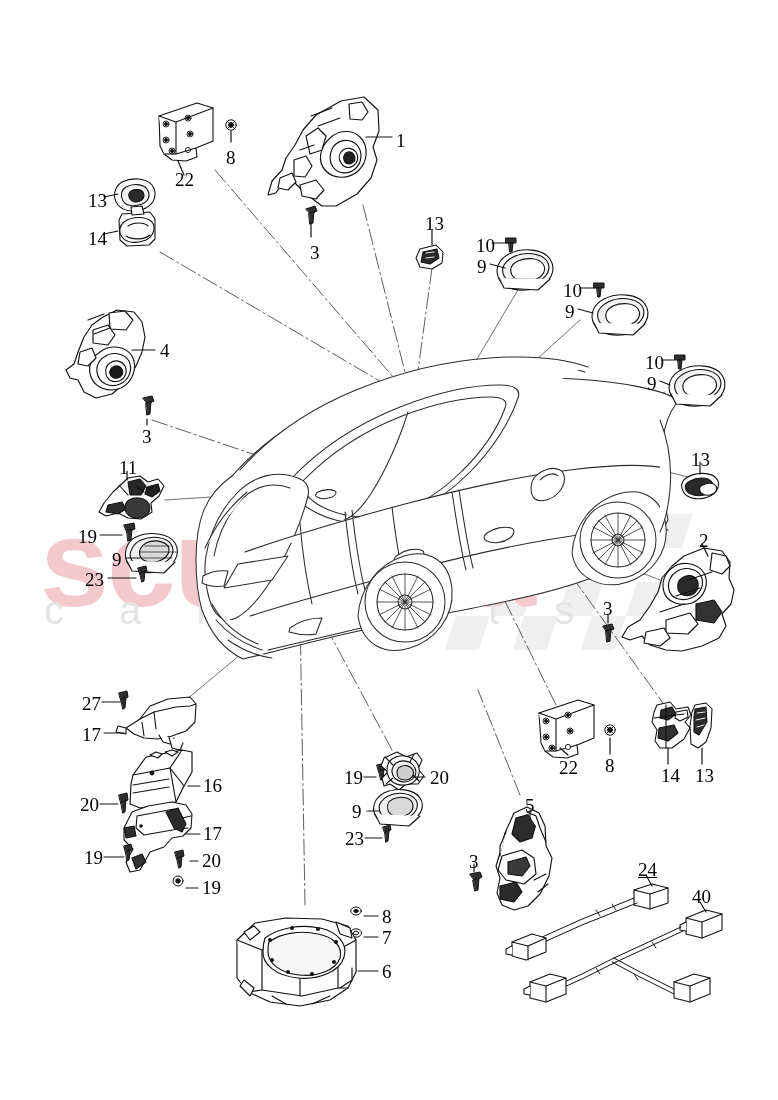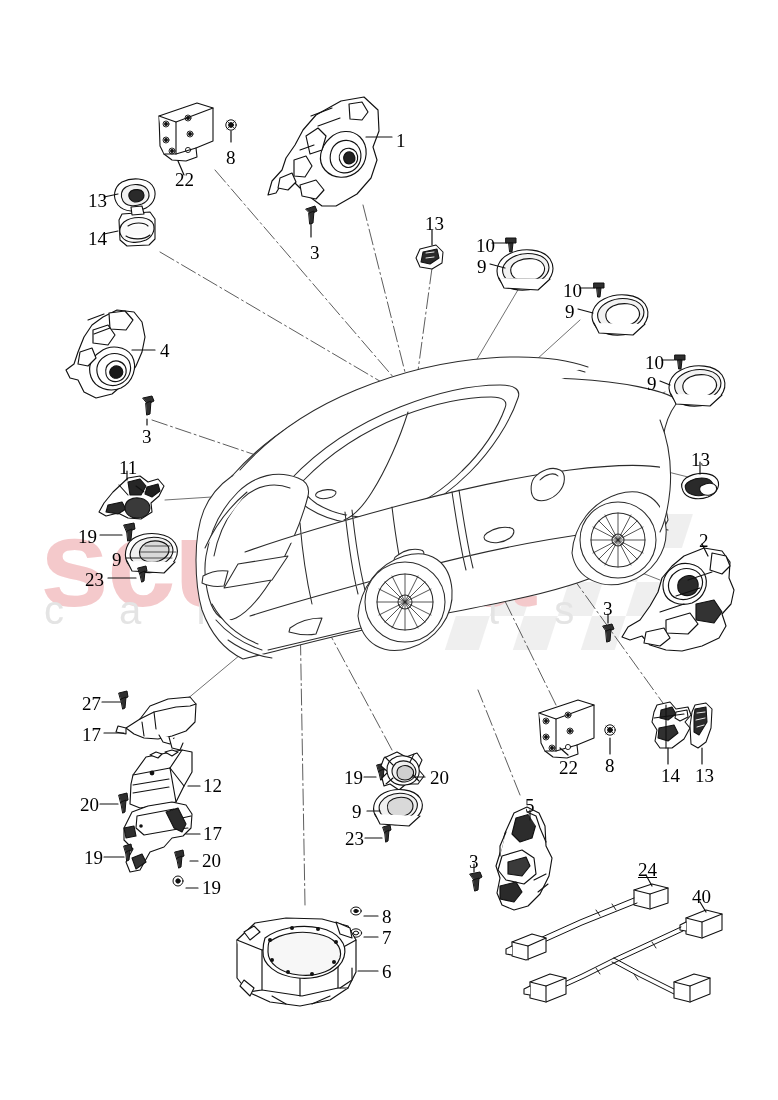--- a/index.html
+++ b/index.html
@@ -716,21 +716,21 @@
     <span class="lbl" style="left:112px;top:550px;">9</span>
     <span class="lbl" style="left:85px;top:570px;">23</span>
     <span class="lbl" style="left:699px;top:531px;">2</span>
     <span class="lbl" style="left:603px;top:599px;">3</span>
     <span class="lbl" style="left:82px;top:694px;">27</span>
     <span class="lbl" style="left:82px;top:725px;">17</span>
     <span class="lbl" style="left:559px;top:758px;">22</span>
     <span class="lbl" style="left:605px;top:756px;">8</span>
     <span class="lbl" style="left:661px;top:766px;">14</span>
     <span class="lbl" style="left:695px;top:766px;">13</span>
-    <span class="lbl" style="left:203px;top:776px;">12</span>
+    <span class="lbl" style="left:203px;top:776px;">16</span>
     <span class="lbl" style="left:80px;top:795px;">20</span>
     <span class="lbl" style="left:344px;top:768px;">19</span>
     <span class="lbl" style="left:430px;top:768px;">20</span>
     <span class="lbl" style="left:352px;top:802px;">9</span>
     <span class="lbl" style="left:345px;top:829px;">23</span>
     <span class="lbl" style="left:203px;top:824px;">17</span>
     <span class="lbl" style="left:84px;top:848px;">19</span>
     <span class="lbl" style="left:202px;top:851px;">20</span>
     <span class="lbl" style="left:202px;top:878px;">19</span>
     <span class="lbl" style="left:525px;top:796px;">5</span>

